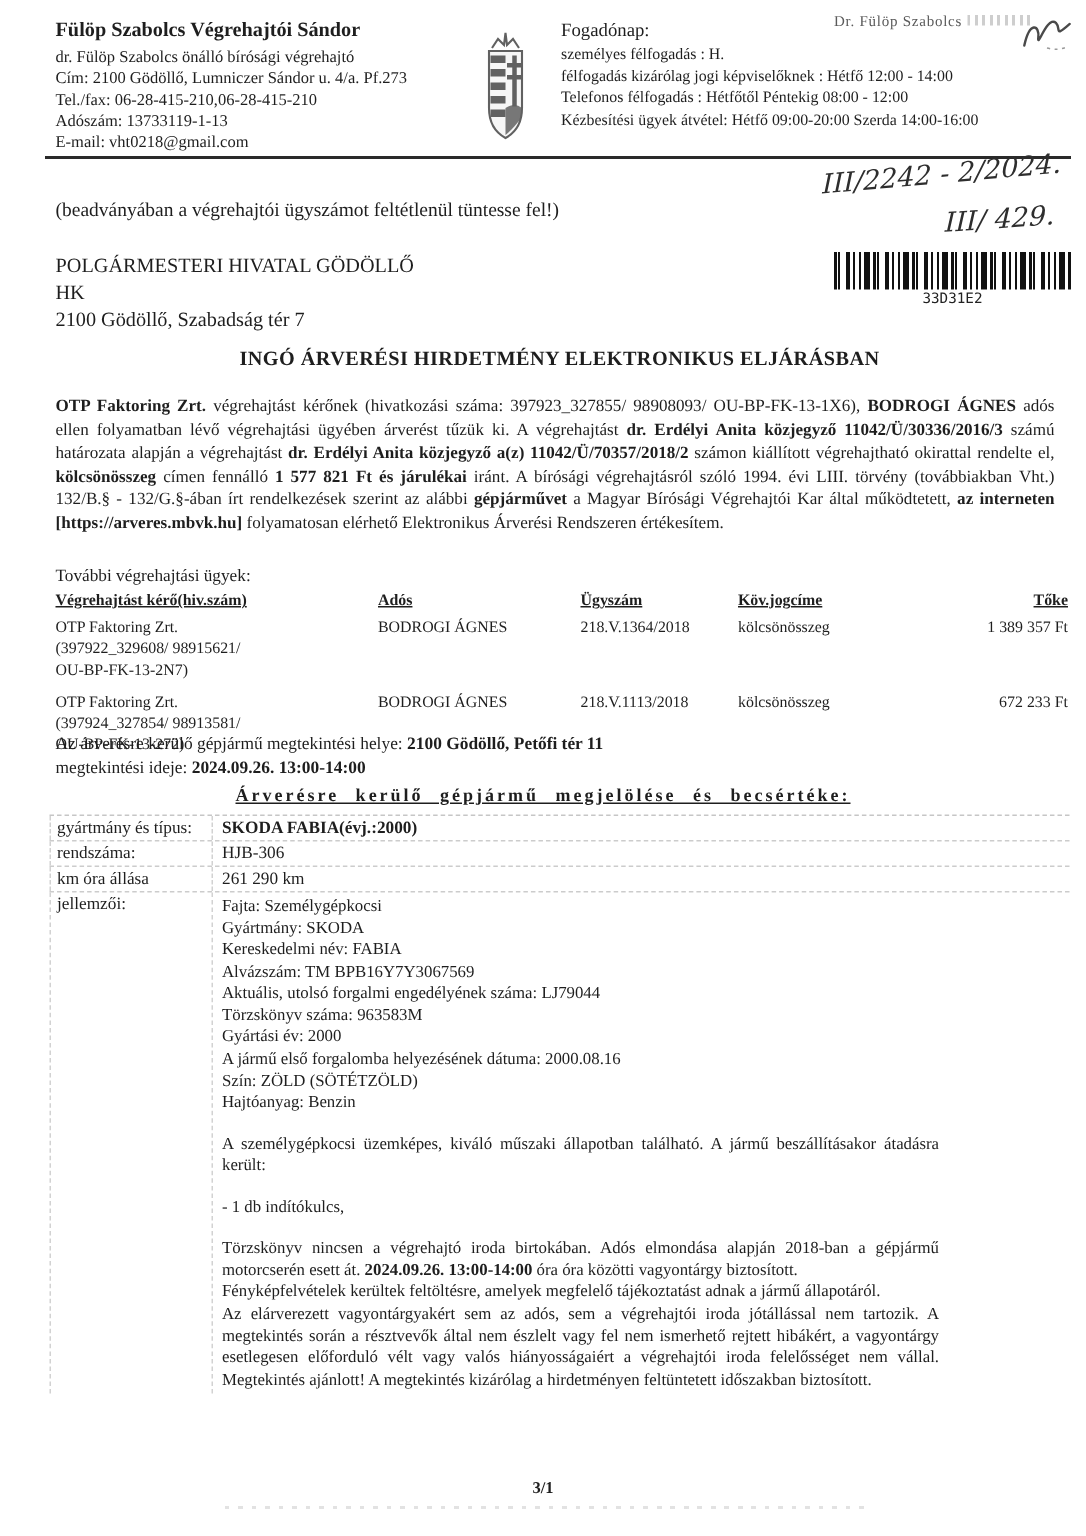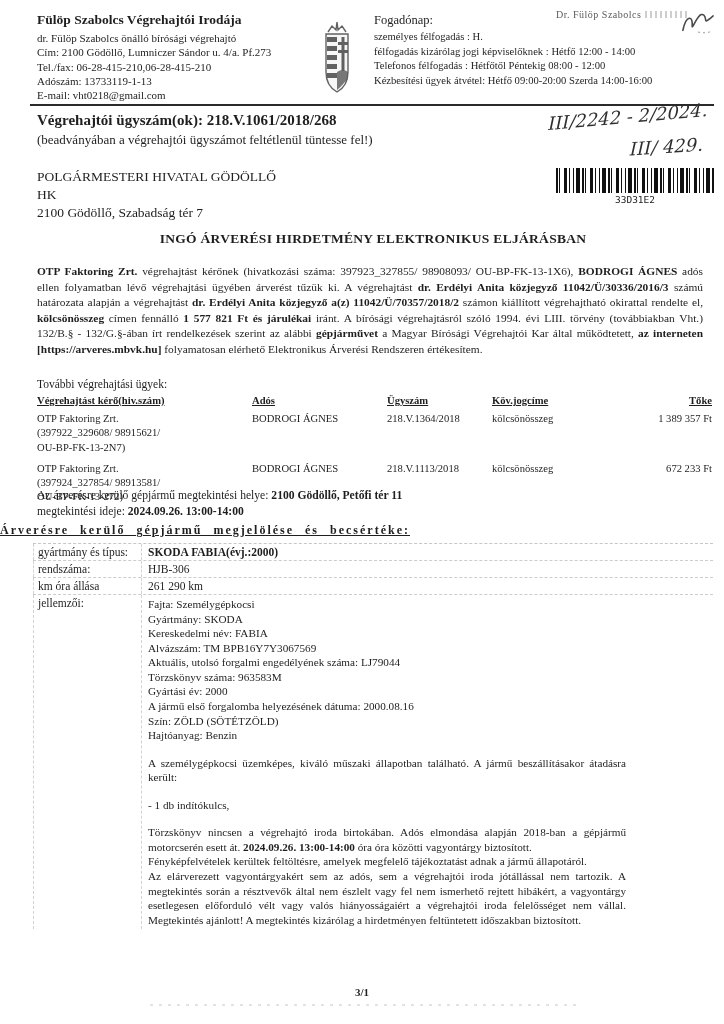--- a/index.html
+++ b/index.html
@@ -63,21 +63,21 @@
   .ct-c2{width:135px;}
   .ct-c3{width:105px;}
   .ct-c4{width:110px;}
   .ct-c5{flex:1;text-align:right;}
   .ct-head{font-weight:bold;text-decoration:underline;margin-bottom:6px;}
   .ct-body{margin-bottom:7px;line-height:1.35;}
 
   .viewing1{left:37px;top:489px;font-size:11.6px;}
   .viewing2{left:37px;top:505px;font-size:11.6px;}
 
-  .section-heading{left:0;top:523px;width:724px;font-size:12px;font-weight:bold;
+  .section-heading{left:0;top:523px;width:724px;text-align:center;font-size:12px;font-weight:bold;
     letter-spacing:2px;word-spacing:6px;}
   .section-heading span{text-decoration:underline;}
 
   
   .veh-table{left:33px;top:543px;width:680px;font-size:11.5px;
     border-top:1px dashed #c6c6c6;}
   .veh-row{display:flex;border-bottom:1px dashed #cccccc;}
   .veh-label{width:103px;padding:2px 0 2px 4px;border-left:1px dashed #d2d2d2;flex-shrink:0;}
   .veh-value{flex:1;padding:2px 0 2px 6px;border-left:1px dashed #d2d2d2;}
   .features-row{border-bottom:none;}
@@ -92,21 +92,21 @@
   .footer{left:0;top:986px;width:724px;text-align:center;font-size:11px;font-weight:bold;}
   .scan-noise{left:150px;top:1004px;width:430px;height:2px;
     background:repeating-linear-gradient(90deg,#cfcfcf 0 3px,transparent 3px 9px);opacity:.6;}
 </style>
 </head>
 <body>
 
 <div class="page">
 
   <div class="abs office">
-    <div class="office-name">Fülöp Szabolcs Végrehajtói Irodája</div>
+    <div class="office-name">Fülöp Szabolcs Végrehajtói Sándor</div>
     <div class="office-lines veh-lines">
         <div>dr. Fülöp Szabolcs önálló bírósági végrehajtó</div>
         <div>Cím: 2100 Gödöllő, Lumniczer Sándor u. 4/a. Pf.273</div>
         <div>Tel./fax: 06-28-415-210,06-28-415-210</div>
         <div>Adószám: 13733119-1-13</div>
         <div>E-mail: vht0218@gmail.com</div>
       </div>
   </div>
 
   <div class="abs crest">
@@ -145,21 +145,20 @@
 
   <div class="abs signature">
     <svg width="42" height="34" viewBox="0 0 42 34">
       <path d="M4 22 C10 6 16 10 14 18 C12 26 22 4 27 10 C30 14 24 20 36 12" fill="none" stroke="#4a4a4a" stroke-width="1.6" stroke-linecap="round" transform="rotate(-8 21 17)"></path>
       <path d="M20 26 q8 2 14 -1" fill="none" stroke="#9a9a9a" stroke-width="1" stroke-dasharray="2 3"></path>
     </svg>
   </div>
 
   <div class="abs rule"></div>
 
-  <div class="abs case-no">Végrehajtói ügyszám(ok): 218.V.1061/2018/268</div>
   <div class="abs case-note">(beadványában a végrehajtói ügyszámot feltétlenül tüntesse fel!)</div>
   <div class="abs hand1">III/2242 - 2/2024.</div>
   <div class="abs hand2">III/ 429.</div>
 
   <div class="abs recipient">
       <div>POLGÁRMESTERI HIVATAL GÖDÖLLŐ</div>
       <div>HK</div>
       <div>2100 Gödöllő, Szabadság tér 7</div>
     </div>
 

